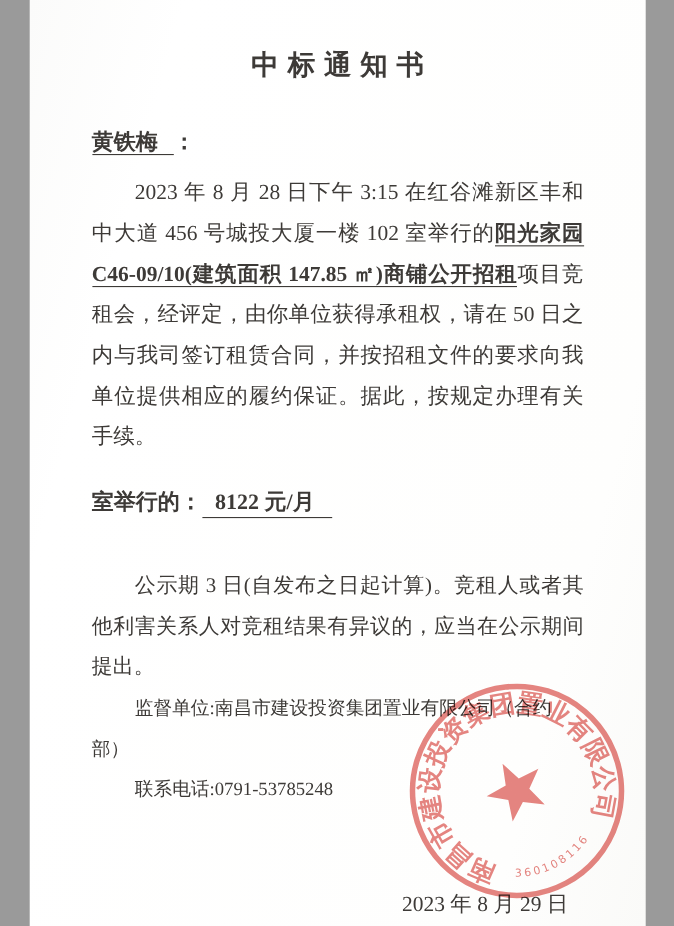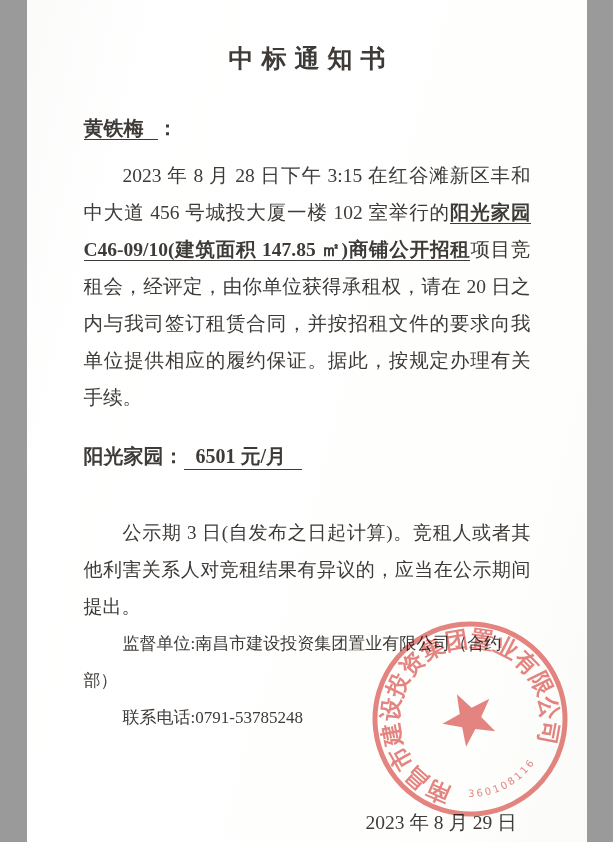--- a/index.html
+++ b/index.html
@@ -99,24 +99,24 @@
 <body>
 
 <div class="page">
 
   <h1 class="title">中标通知书</h1>
 
   <div class="addressee-line">
     <span class="addressee-name">黄铁梅</span><span class="addressee-colon">：</span>
   </div>
 
-  <p class="body-para"><span>2023 年 8 月 28 日下午 3:15 在红谷滩新区丰和中大道 456 号城投大厦一楼 102 室举行的</span><span class="hl">阳光家园 C46-09/10(建筑面积 147.85 ㎡)商铺公开招租</span><span>项目竞租会，经评定，由你单位获得承租权，请在 20 日之内与我司签订租赁合同，并按招租文件的要求向我单位提供相应的履约保证。据此，按规定办理有关手续。</span></p>
+  <p class="body-para"><span>2023 年 8 月 28 日下午 3:15 在红谷滩新区丰和中大道 456 号城投大厦一楼 102 室举行的</span><span class="hl">阳光家园 C46-09/10(建筑面积 147.85 ㎡)商铺公开招租</span><span>项目竞租会，经评定，由你单位获得承租权，请在 50 日之内与我司签订租赁合同，并按招租文件的要求向我单位提供相应的履约保证。据此，按规定办理有关手续。</span></p>
 
   <div class="result-line">
-    <span>阳光家园：</span><span class="result-value">6501 元/月</span>
+    <span>室举行的：</span><span class="result-value">8122 元/月</span>
   </div>
 
   <p class="publicity">公示期 3 日(自发布之日起计算)。竞租人或者其他利害关系人对竞租结果有异议的，应当在公示期间提出。</p>
   <p class="sub-line">监督单位:南昌市建设投资集团置业有限公司（合约部）</p>
   <p class="sub-line">联系电话:0791-53785248</p>
 
   <div class="sign-block">
     <div class="sign-date">2023 年 8 月 29 日</div>
   </div>
 

